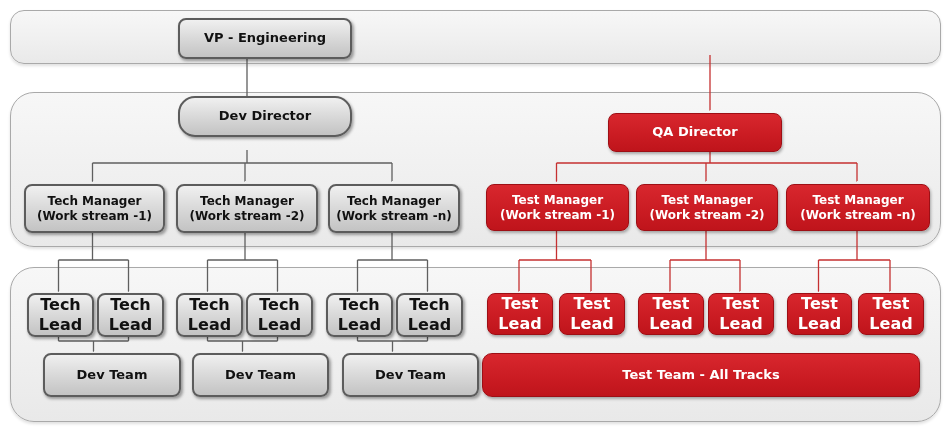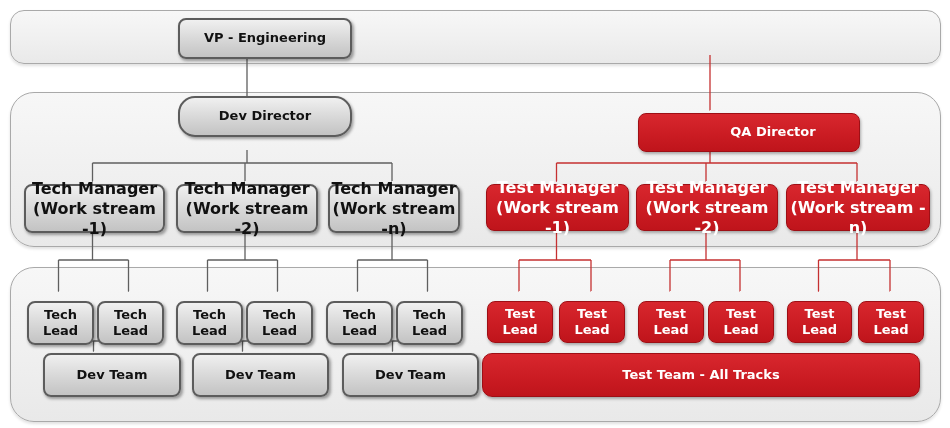--- a/index.html
+++ b/index.html
@@ -22,22 +22,22 @@
     background:linear-gradient(180deg,#f0f0f0 0%,#dbdbdb 45%,#c3c3c3 100%);
     border:2px solid #5c5c5c;color:#111111;
     box-shadow:1.5px 2px 3px rgba(0,0,0,0.35);
   }
   .rnode{
     background:linear-gradient(180deg,#d8272e 0%,#cb1c23 55%,#bf141b 100%);
     border:1px solid #9e0f15;color:#ffffff;
     box-shadow:1px 2px 3px rgba(0,0,0,0.30);
   }
   .fs13{font-size:13px;margin-left:16px;}
-  .fs12{font-size:16px;}
-  .fs12l{font-size:13px;margin-top:8px;}
+  .fs12{font-size:12px;}
+  .fs12l{font-size:16px;}
 </style>
 </head>
 <body>
 
 <div class="canvas">
 
   <div class="band" style="left:10px;top:10px;width:929px;height:52px;border-radius:14px;"></div>
   <div class="band" style="left:10px;top:92px;width:929px;height:153px;border-radius:24px;"></div>
   <div class="band" style="left:10px;top:267px;width:929px;height:153px;border-radius:24px;"></div>
 
@@ -92,21 +92,21 @@
     </g>
   </svg>
 
   <div class="node gnode fs13" style="left:162px;top:18px;width:170px;height:37px;">
     <span>VP - Engineering</span>
   </div>
 
   <div class="node gnode fs13" style="left:162px;top:96px;width:170px;height:37px;border-radius:17px;">
     <span>Dev Director</span>
   </div>
-  <div class="node rnode fs13" style="left:622px;top:113px;width:172px;height:37px;padding-left:48px;">
+  <div class="node rnode fs13" style="left:592px;top:113px;width:172px;height:37px;">
     <span>QA Director</span>
   </div>
 
   <div class="node gnode fs12" style="left:24px;top:184px;width:137px;height:45px;">
     <span>Tech Manager</span>
     <span>(Work stream -1)</span>
   </div>
   <div class="node gnode fs12" style="left:176px;top:184px;width:138px;height:45px;">
     <span>Tech Manager</span>
     <span>(Work stream -2)</span>

